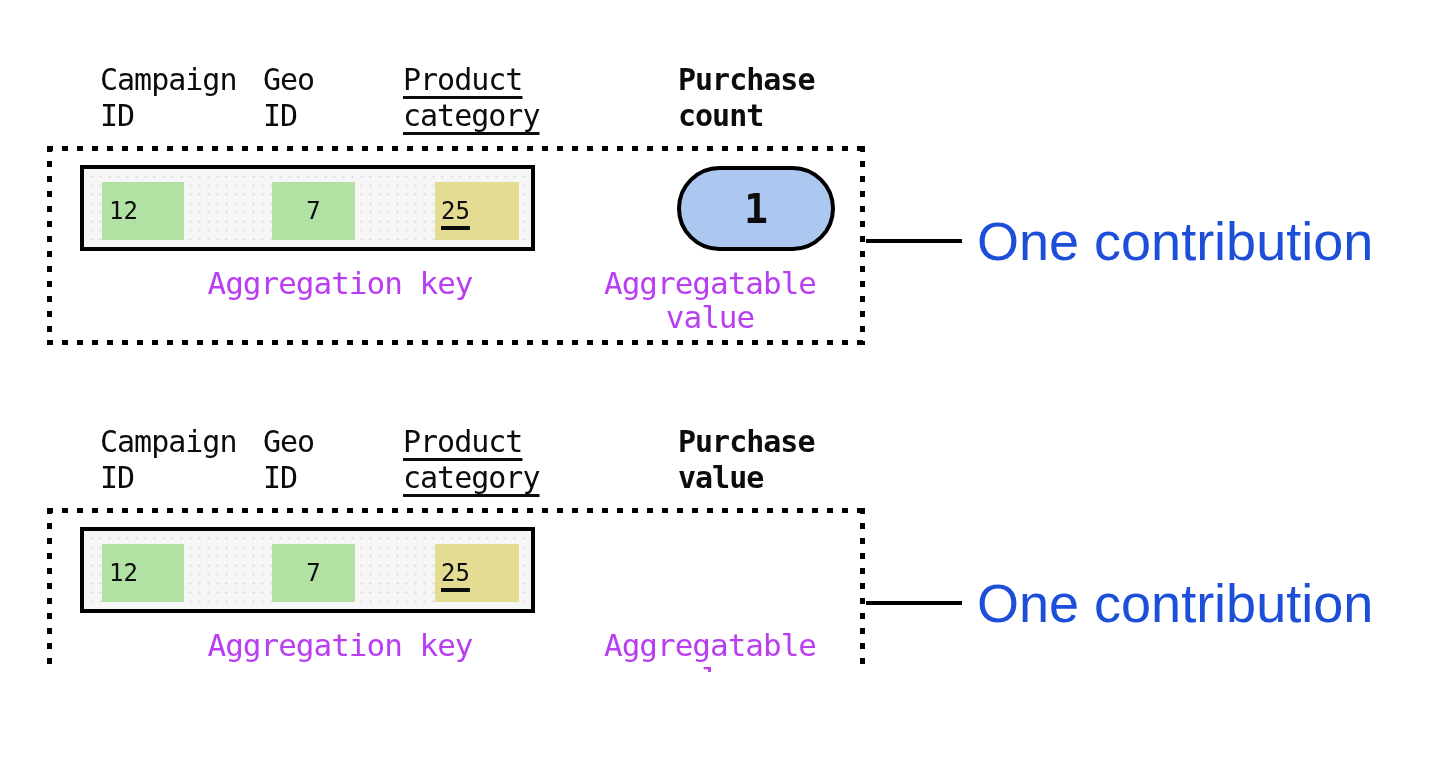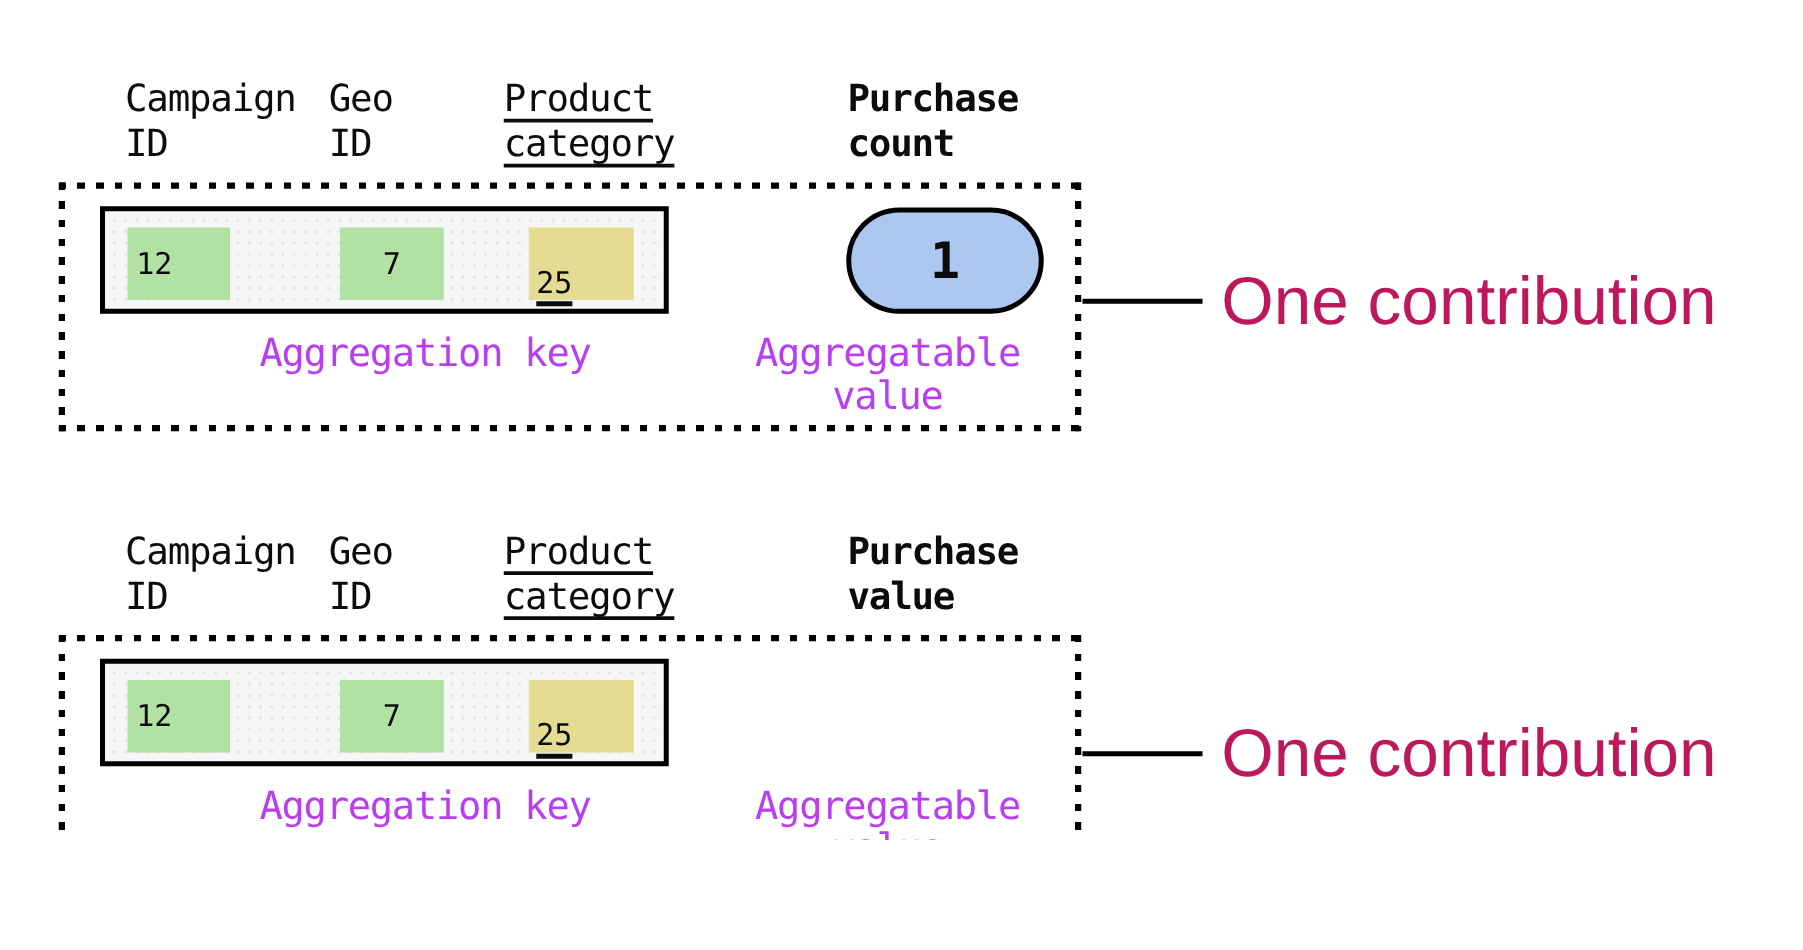--- a/index.html
+++ b/index.html
@@ -61,21 +61,21 @@
     position: absolute;
     top: 120px;
     height: 58px;
     box-sizing: border-box;
     font-size: 24px;
     display: flex;
     align-items: center;
   }
   .cell.k1 { left: 55px;  width: 82px; padding-left: 7px;  justify-content: flex-start; }
   .cell.k2 { left: 225px; width: 83px; justify-content: center; }
-  .cell.k3 { left: 376px; width: 84px; padding-left: 6px;  justify-content: flex-start; align-items: flex-end; }
+  .cell.k3 { left: 388px; width: 84px; padding-left: 6px;  justify-content: flex-start; }
   .cell.green  { background: #b2e1a4; }
   .cell.yellow { background: #e4dc93; }
   .cell .und { text-decoration: underline; text-decoration-thickness: 4px; text-underline-offset: 7px; }
 
   .pill {
     position: absolute;
     left: 630px; top: 104px;
     width: 158px; height: 85px;
     box-sizing: border-box;
     border: 4px solid #000;
@@ -107,21 +107,21 @@
   }
 
   .annotation {
     position: absolute;
     left: 930px; top: 150px;
     height: 58px;
     display: flex;
     align-items: center;
     font-family: "Liberation Sans", sans-serif;
     font-size: 54px;
-    color: #be185d;
+    color: #1d4ed8;
     white-space: nowrap;
   }
 </style>
 </head>
 <body>
 
 <div class="canvas">
 
   <section class="panel p1">
     <div class="hdr c1">Campaign ID</div>

